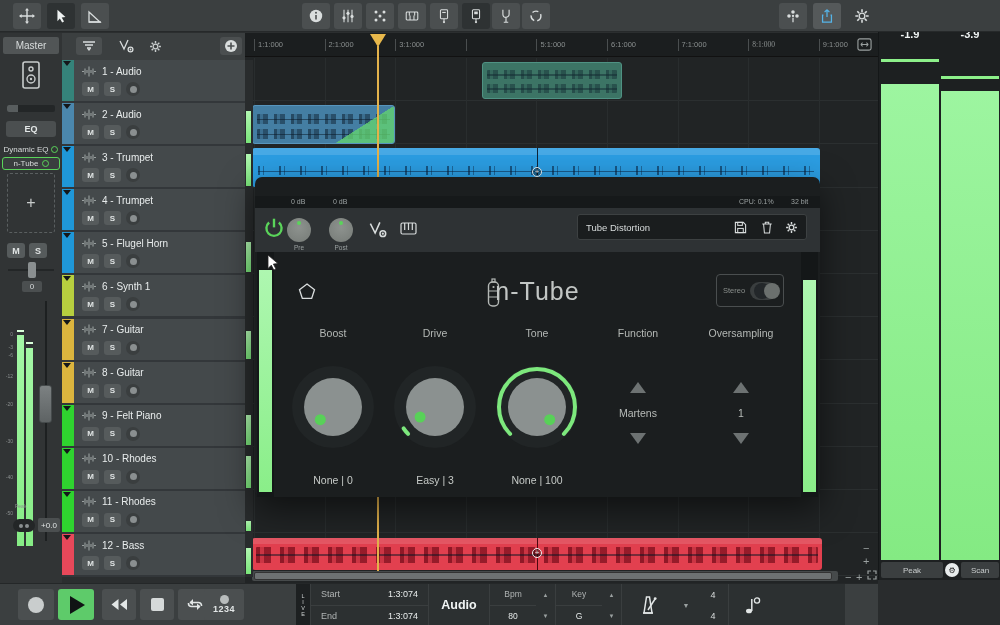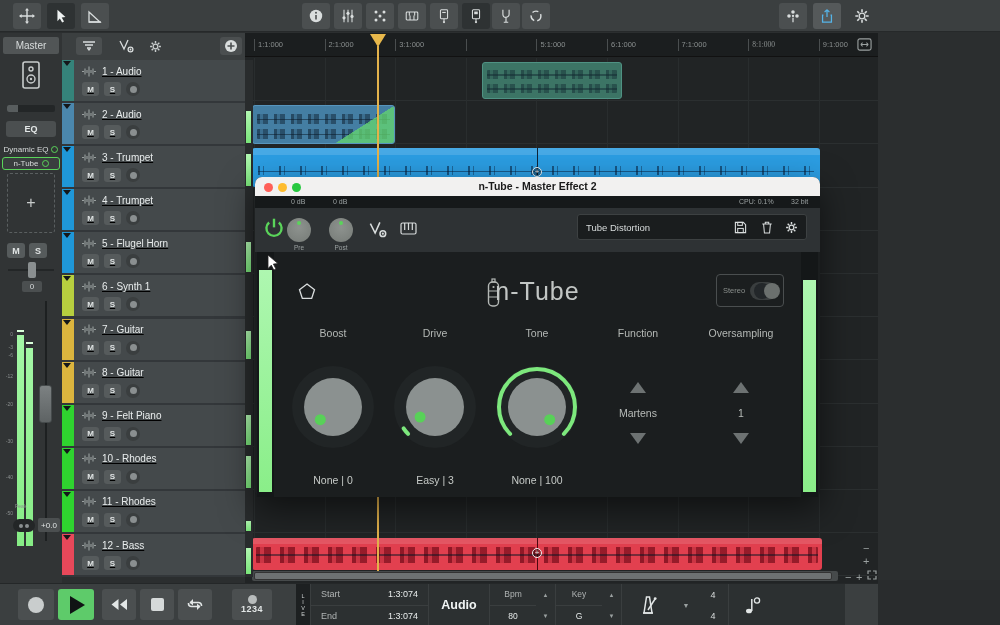--- a/index.html
+++ b/index.html
@@ -41,21 +41,21 @@
   .m-peaklbl{position:absolute;left:15px;top:470px;color:#8a8f8f;font-size:5px;}
   .m-eye{position:absolute;left:13px;top:486px;width:22px;height:13px;background:#232627;border-radius:7px;display:flex;align-items:center;justify-content:center;gap:2px;}
   .m-eye i{width:4px;height:4px;border-radius:50%;background:#8a8f90;}
   .m-gain{position:absolute;left:38px;top:485px;width:22px;height:14px;background:#4b4f50;border-radius:2px;color:#e0e4e4;font-size:8px;display:flex;align-items:center;justify-content:center;}
 
   
   .thead{position:absolute;left:62px;top:33px;width:183px;height:27px;background:#3b3f40;z-index:15;}
   .thead .hbtn{position:absolute;top:4px;height:18px;display:flex;align-items:center;justify-content:center;border-radius:3px;}
 
   
-  .tracks{position:absolute;left:62px;top:60px;width:183px;height:517px;background:#33373a;z-index:15;text-decoration:underline;}
+  .tracks{position:absolute;left:62px;top:60px;width:183px;height:517px;background:#33373a;z-index:15;}
   .track-row{position:relative;width:183px;height:41px;margin-bottom:2.1px;background:#44494b;display:flex;}
   .tcolor{width:12px;height:100%;position:relative;flex:none;}
   .tcolor::before{content:"";position:absolute;left:1px;top:1px;border-left:4px solid transparent;border-right:4px solid transparent;border-top:5px solid #14171a;}
   .tbody{flex:1;padding:4px 0 0 8px;}
   .tname-row{display:flex;align-items:center;gap:6px;height:14px;}
   .tname{color:#e8ecec;font-size:10px;}
   .tbtns{display:flex;gap:5px;margin-top:4px;align-items:center;}
   .tbtn{width:17px;height:14px;background:#565b5c;border-radius:3px;color:#e0e4e4;font-size:8px;font-weight:bold;display:flex;align-items:center;justify-content:center;}
   .trec{width:14px;height:14px;background:#3a3e3f;border-radius:50%;display:flex;align-items:center;justify-content:center;}
   .trec i{width:7px;height:7px;border-radius:50%;background:#8a8f90;}
@@ -681,29 +681,37 @@
     <div class="zoomctl" style="left:611px;top:539px">+</div>
     <div class="zoomctl" style="left:618px;top:510px">−</div>
     <div class="zoomctl" style="left:618px;top:523px">+</div>
     <div class="abs" style="left:622px;top:537px">
       <svg width="10" height="10" viewBox="0 0 10 10">
           <path d="M1 4V1h3M9 4V1H6M1 6v3h3M9 6v3H6" fill="none" stroke="#9aa0a0" stroke-width="1.2"></path>
         </svg>
     </div>
   </div>
 
+  <aside class="rpanel">
+    <div class="r-topbar">
+      <div class="r-menu">...</div>
+    </div>
+    <div class="r-val" style="left:2px">-1.9</div>
+    <div class="r-val" style="left:62px">-3.9</div>
+    <div class="r-peak" style="left:2px;top:59px;width:58px"></div>
+    <div class="r-peak" style="left:62px;top:76px;width:58px"></div>
+    <div class="r-bar" style="left:2px;top:84px;height:476px"></div>
+    <div class="r-bar" style="left:62px;top:91px;height:469px"></div>
+    <div class="r-bot" style="left:2px;width:62px">Peak</div>
+    <div class="r-gear">⚙</div>
+    <div class="r-bot" style="left:82px;width:38px">Scan</div>
+  </aside>
   <div class="rbottom"></div>
 
   <section class="plugin">
-    <div class="p-titlebar">
-      <span class="p-light" style="left:9px;background:#ff5f57"></span>
-      <span class="p-light" style="left:23px;background:#febc2e"></span>
-      <span class="p-light" style="left:37px;background:#28c840"></span>
-      <div class="p-title">n-Tube - Master Effect 2</div>
-    </div>
     <div class="p-header">
       <span style="left:36px">0 dB</span>
       <span style="left:78px">0 dB</span>
       <span style="left:484px">CPU: 0.1%</span>
       <span style="left:536px">32 bit</span>
     </div>
     <div class="p-toolbar">
       <div class="abs" style="left:6px;top:8px">
         <svg width="26" height="26" viewBox="0 0 24 24">
             <path d="M16.5 6a7 7 0 11-9 0" fill="none" stroke="#5ad45a" stroke-width="2.2"></path>
@@ -852,21 +860,21 @@
     <div class="t-btn" style="left:140px;width:34px">
       <div style="width:13px;height:13px;background:#d5d9d9;border-radius:2px"></div>
     </div>
     <div class="t-btn" style="left:178px;width:34px">
       <svg width="18" height="15" viewBox="0 0 18 15">
           <path d="M4 5.5h8.5a3 3 0 013 3v.5M14 9.5H5.5a3 3 0 01-3-3V6" fill="none" stroke="#e2e6e6" stroke-width="1.6"></path>
           <path d="M7 2L3.5 5.5 7 8.5z" fill="#e2e6e6"></path>
           <path d="M11 13l3.5-3.5L11 6.5z" fill="#e2e6e6"></path>
         </svg>
     </div>
-    <div class="t-btn" style="left:232px;width:40px">
+    <div class="t-btn" style="left:204px;width:40px">
       <div style="width:9px;height:9px;border-radius:50%;background:#b8bcbc"></div>
       <div style="color:#e2e6e6;font-size:9px;font-weight:bold;letter-spacing:.5px">1234</div>
     </div>
 
     <div class="t-console">
       <div class="t-live">
           <span>L</span>
           <span>I</span>
           <span>V</span>
           <span>E</span>

